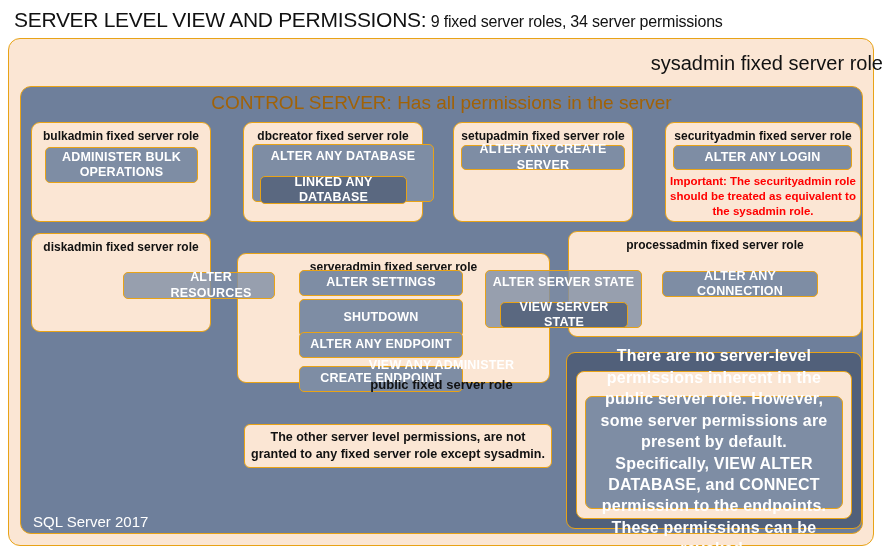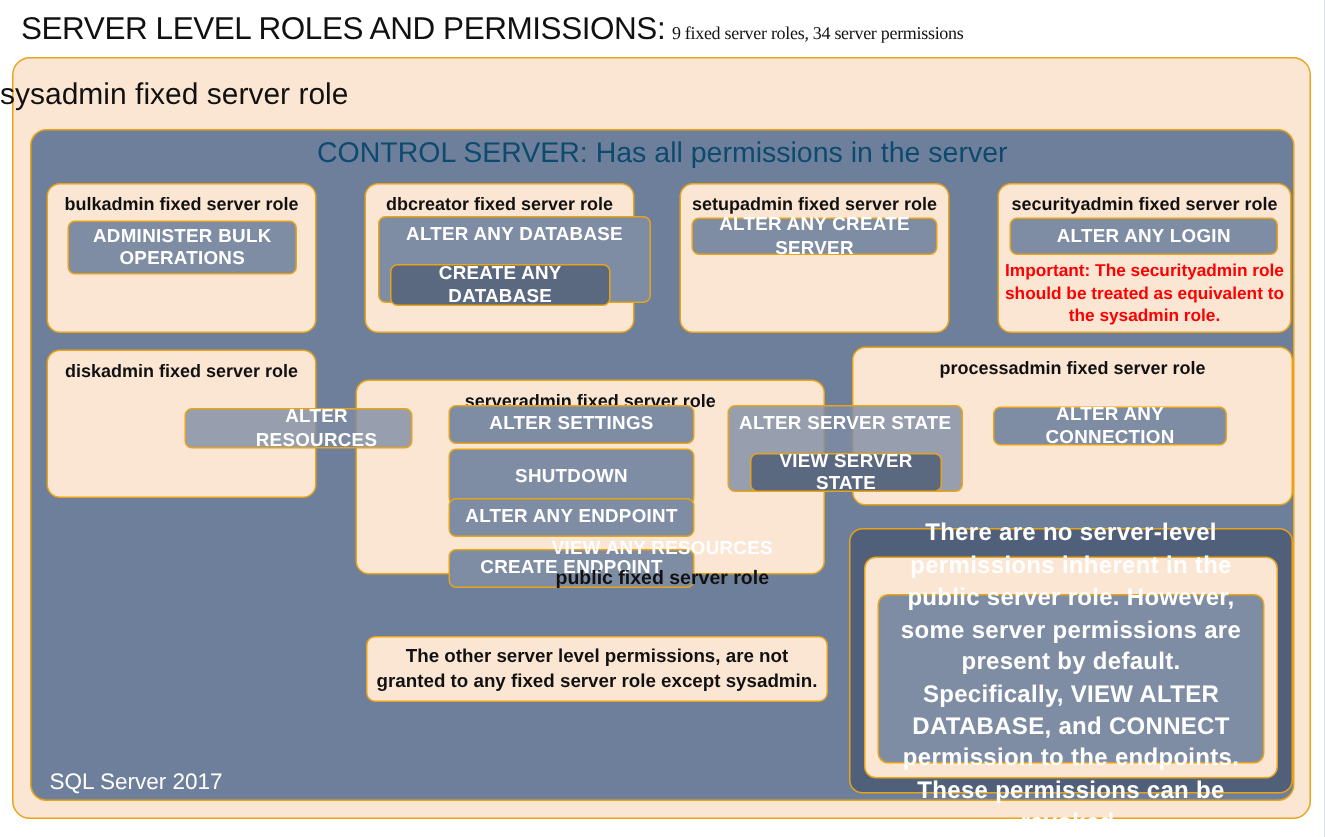--- a/index.html
+++ b/index.html
@@ -22,23 +22,22 @@
     top: 8px;
     width: 860px;
     white-space: nowrap;
     color: #111111;
   }
   #title .t-main {
     font-size: 21px;
     letter-spacing: -0.3px;
   }
   #title .t-sub {
-    font-size: 12px;
+    font-size: 16px;
     letter-spacing: -0.2px;
-    font-family: Liberation Serif, serif;
   }
 
   
   .box {
     position: absolute;
     box-sizing: border-box;
     border: 1.5px solid #e8a317;
     border-radius: 9px;
   }
   .peach { background: #fbe6d4; }
@@ -50,40 +49,40 @@
     left: 8px;
     top: 38px;
     width: 866px;
     height: 508px;
     border-radius: 12px;
   }
   #sysadmin-label {
     position: absolute;
     left: 0; right: 0;
     top: 52px;
-    text-align: left;
+    text-align: right;
     font-size: 20px;
     color: #111;
   }
 
   
   #control-server-box {
     left: 20px;
     top: 86px;
     width: 843px;
     height: 448px;
     border-radius: 11px;
   }
   #control-server-label {
     position: absolute;
     left: 0; right: 0;
     top: 92px;
     text-align: center;
     font-size: 19px;
-    color: #0c4a6e;
+    color: #a16207;
   }
 
   
   .role-card {
     position: absolute;
     box-sizing: border-box;
     background: #fbe6d4;
     border: 1.5px solid #e8a317;
     border-radius: 9px;
   }
@@ -205,42 +204,42 @@
     left: 33px;
     top: 513px;
     font-size: 15px;
     color: #ffffff;
   }
 </style>
 </head>
 <body>
 
 <div id="title">
-  <span class="t-main">SERVER LEVEL ROLES AND PERMISSIONS:</span>
+  <span class="t-main">SERVER LEVEL VIEW AND PERMISSIONS:</span>
   <span class="t-sub">9 fixed server roles, 34 server permissions</span>
 </div>
 
 <div class="box peach" id="sysadmin-box"></div>
 <div id="sysadmin-label">sysadmin  fixed  server  role</div>
 
 <div class="box slate" id="control-server-box"></div>
 <div id="control-server-label">CONTROL SERVER: Has all permissions in the server</div>
 
 <div class="role-card" style="left:31px; top:122px; width:180px; height:100px;">
   <div class="role-title">bulkadmin  fixed server role</div>
 </div>
 <div class="chip" style="left:45px; top:147px; width:153px; height:36px;">ADMINISTER  BULK OPERATIONS</div>
 
 <div class="role-card" style="left:243px; top:122px; width:180px; height:100px;">
   <div class="role-title">dbcreator fixed server role</div>
 </div>
 <div class="chip" style="left:252px; top:144px; width:182px; height:58px;">
   <span style="position:absolute; top:4px; left:0; right:0;">ALTER ANY DATABASE</span>
 </div>
-<div class="chip dark" style="left:260px; top:176px; width:147px; height:28px;">CREATE  ANY DATABASE</div>
+<div class="chip dark" style="left:260px; top:176px; width:147px; height:28px;">LINKED  ANY DATABASE</div>
 
 <div class="role-card" style="left:453px; top:122px; width:180px; height:100px;">
   <div class="role-title">setupadmin fixed server role</div>
 </div>
 <div class="chip" style="left:461px; top:145px; width:164px; height:25px;">ALTER ANY CREATE SERVER</div>
 
 <div class="role-card" style="left:665px; top:122px; width:196px; height:100px;">
   <div class="role-title">securityadmin  fixed server role</div>
 </div>
 <div class="chip" style="left:673px; top:145px; width:179px; height:25px;">ALTER ANY LOGIN</div>
@@ -266,21 +265,21 @@
 <div class="chip" style="left:299px; top:366px; width:164px; height:26px;">CREATE  ENDPOINT</div>
 
 <div class="chip translucent" style="left:485px; top:270px; width:157px; height:58px;">
   <span style="position:absolute; top:4px; left:0; right:0;">ALTER SERVER  STATE</span>
 </div>
 <div class="chip dark" style="left:500px; top:302px; width:128px; height:26px;">VIEW SERVER  STATE</div>
 
 <div class="chip" style="left:662px; top:271px; width:156px; height:26px;">ALTER ANY CONNECTION</div>
 
 <div class="box darkslate" id="view-any-definition-box"></div>
-<div id="view-any-definition-label">VIEW ANY RESOURCES</div>
+<div id="view-any-definition-label">VIEW ANY ADMINISTER</div>
 
 <div class="box peach" id="public-role-box"></div>
 <div id="public-role-label">public  fixed server role</div>
 
 <div class="chip" id="public-role-desc">There are no server-level permissions inherent in the public server role. However, some server permissions are present by default. Specifically, VIEW ALTER DATABASE, and CONNECT permission to the endpoints. These permissions can be revoked.</div>
 
 <div class="box peach" id="other-perms-note">The other server level permissions,  are not granted to any fixed server role except sysadmin.</div>
 
 <div id="sql-version">SQL Server 2017</div>
 

